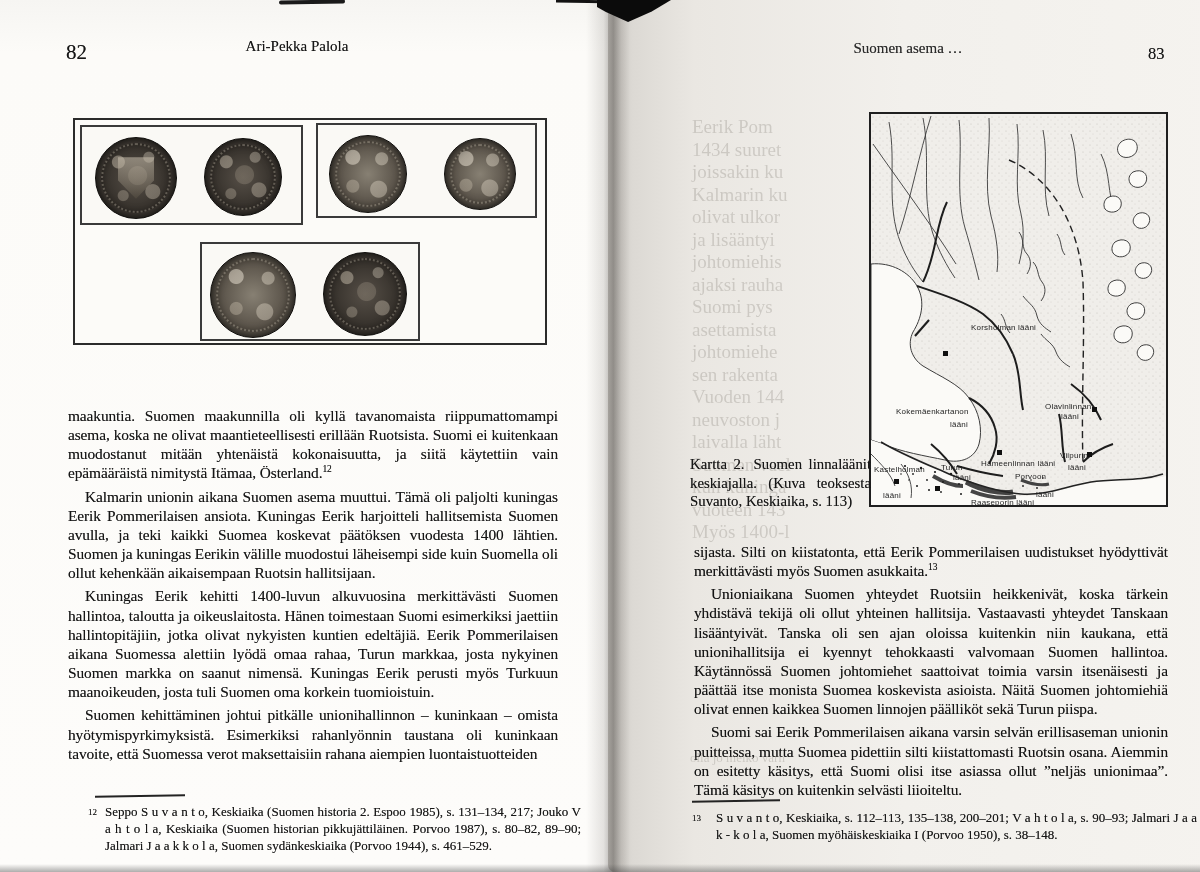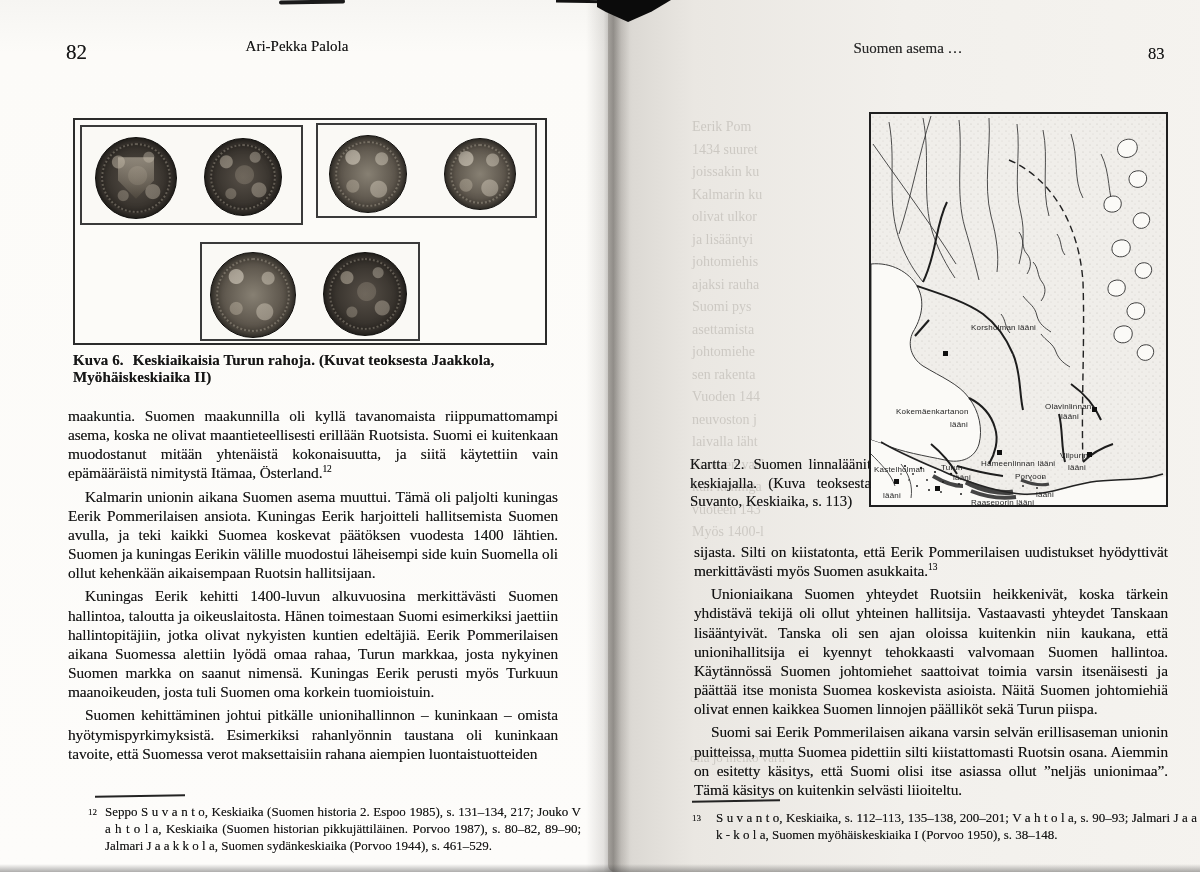--- a/index.html
+++ b/index.html
@@ -77,21 +77,21 @@
   .fn-right{left:82px;top:809px;width:481px;padding-left:26px;}
 
   
   .map{position:absolute;left:261px;top:112px;width:295px;height:391px;border:2px solid #1f1f1f;background:#f1efeb;}
   .map-label{position:absolute;font-family:"Liberation Sans",sans-serif;font-size:8px;letter-spacing:0.2px;color:#1e1e1e;white-space:nowrap;}
   .map-marker{position:absolute;width:5px;height:5px;background:#101010;}
   .map-caption{position:absolute;left:82px;top:455px;width:181px;font-size:14.8px;line-height:18.6px;font-weight:normal;text-align:justify;}
 
   
   .ghost{position:absolute;color:#8d8880;opacity:0.32;filter:blur(0.4px);white-space:nowrap;}
-  .ghost-margin{left:84px;top:116px;font-size:14px;line-height:22.5px;}
+  .ghost-margin{left:84px;top:116px;font-size:19px;line-height:22.5px;}
   .ghost-inline{left:82px;top:750px;font-size:13px;}
   .ghost-footer{left:323px;top:757px;width:242px;font-size:12px;line-height:17px;text-align:right;opacity:0.26;}
 
   .txt-soft{text-shadow:0 0 0.3px rgba(25,25,25,0.55);}
 </style>
 </head>
 <body>
 
 <div class="page page-left">
   <span class="hdr num-left txt-soft">82</span>
@@ -107,23 +107,20 @@
     <div class="sub sub2">
       <div class="coin light c3"></div>
       <div class="coin light c4"></div>
     </div>
     <div class="sub sub3">
       <div class="coin light c5"></div>
       <div class="coin c6"></div>
     </div>
   </div>
 
-  <div class="fig-caption txt-soft">
-    <span class="cap-label">Kuva 6.</span><span>Keskiaikaisia Turun rahoja. (Kuvat teoksesta Jaakkola, Myöhäiskeskiaika II)</span>
-  </div>
 
   <div class="body-text body-left txt-soft">
       <p>maakuntia. Suomen maakunnilla oli kyllä tavanomaista riippumattomampi asema, koska ne olivat maantieteellisesti erillään Ruotsista. Suomi ei kuitenkaan muodostanut mitään yhtenäistä kokonaisuutta, ja siitä käytettiin vain epämääräistä nimitystä Itämaa, Österland.<sup class="fnref">12</sup></p>
       <p class="indent">Kalmarin unionin aikana Suomen asema muuttui. Tämä oli paljolti kuningas Eerik Pommerilaisen ansiota. Kuningas Eerik harjoitteli hallitsemista Suomen avulla, ja teki kaikki Suomea koskevat päätöksen vuodesta 1400 lähtien. Suomen ja kuningas Eerikin välille muodostui läheisempi side kuin Suomella oli ollut kehenkään aikaisempaan Ruotsin hallitsijaan.</p>
       <p class="indent">Kuningas Eerik kehitti 1400-luvun alkuvuosina merkittävästi Suomen hallintoa, taloutta ja oikeuslaitosta. Hänen toimestaan Suomi esimerkiksi jaettiin hallintopitäjiin, jotka olivat nykyisten kuntien edeltäjiä. Eerik Pommerilaisen aikana Suomessa alettiin lyödä omaa rahaa, Turun markkaa, josta nykyinen Suomen markka on saanut nimensä. Kuningas Eerik perusti myös Turkuun maanoikeuden, josta tuli Suomen oma korkein tuomioistuin.</p>
       <p class="indent">Suomen kehittäminen johtui pitkälle unionihallinnon – kuninkaan – omista hyötymispyrkimyksistä. Esimerkiksi rahanlyönnin taustana oli kuninkaan tavoite, että Suomessa verot maksettaisiin rahana aiempien luontaistuotteiden</p>
     </div>
 
   <div class="fn-rule fnr-left"></div>
   <div class="fn fn-left txt-soft">

